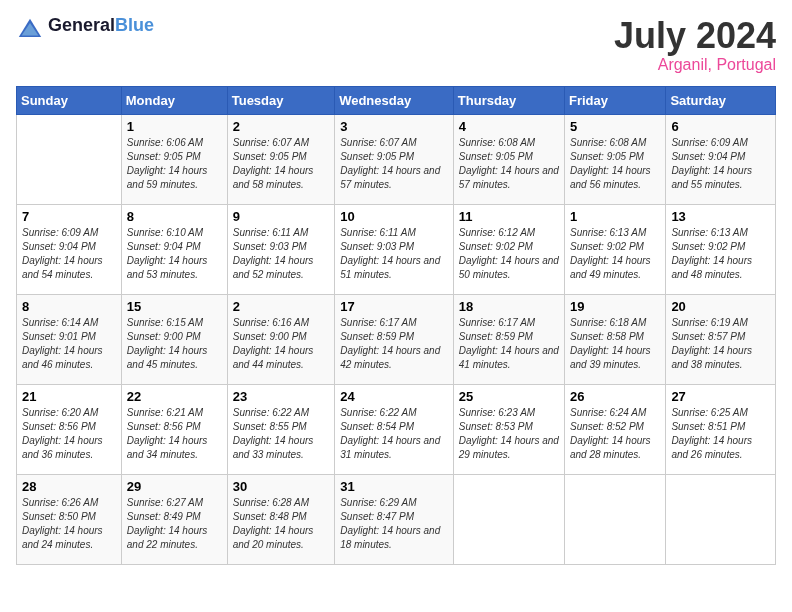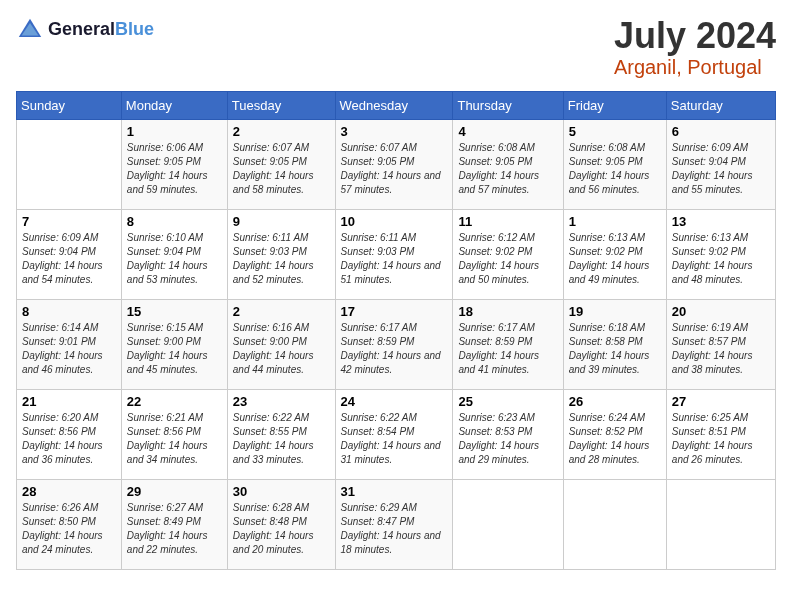--- a/index.html
+++ b/index.html
@@ -11,61 +11,62 @@
       padding: 16px;
     }
     .header {
       display: flex;
       justify-content: space-between;
       align-items: flex-start;
       margin-bottom: 12px;
     }
     .logo {
       display: flex;
-      align-items: center;
+      align-items: flex-start;
       gap: 4px;
     }
     .logo-text {
       font-size: 18px;
       font-weight: bold;
       color: #1a1a2e;
       line-height: 1.1;
     }
     .logo-text span {
       color: #4a90d9;
     }
     .logo-icon {
       width: 28px;
       height: 28px;
     }
     .title-block {
+      text-align: right;
     }
     .month-year {
       font-size: 36px;
       font-weight: bold;
       color: #333;
       line-height: 1.1;
     }
     .location {
-      font-size: 20px;
-      color: #c2410c;
+      font-size: 16px;
+      color: #ec4899;
     }
     table {
       width: 100%;
       border-collapse: collapse;
       font-size: 11px;
     }
     thead tr {
       background: #3a6bc4;
       color: #fff;
     }
     thead th {
       padding: 6px 4px;
       text-align: left;
-      font-weight: normal;
+      font-weight: bold;
       font-size: 13px;
       border: 1px solid #2a5ab4;
     }
     tbody tr {
       vertical-align: top;
     }
     tbody td {
       border: 1px solid #ccc;
       padding: 4px 5px;
       min-height: 80px;

